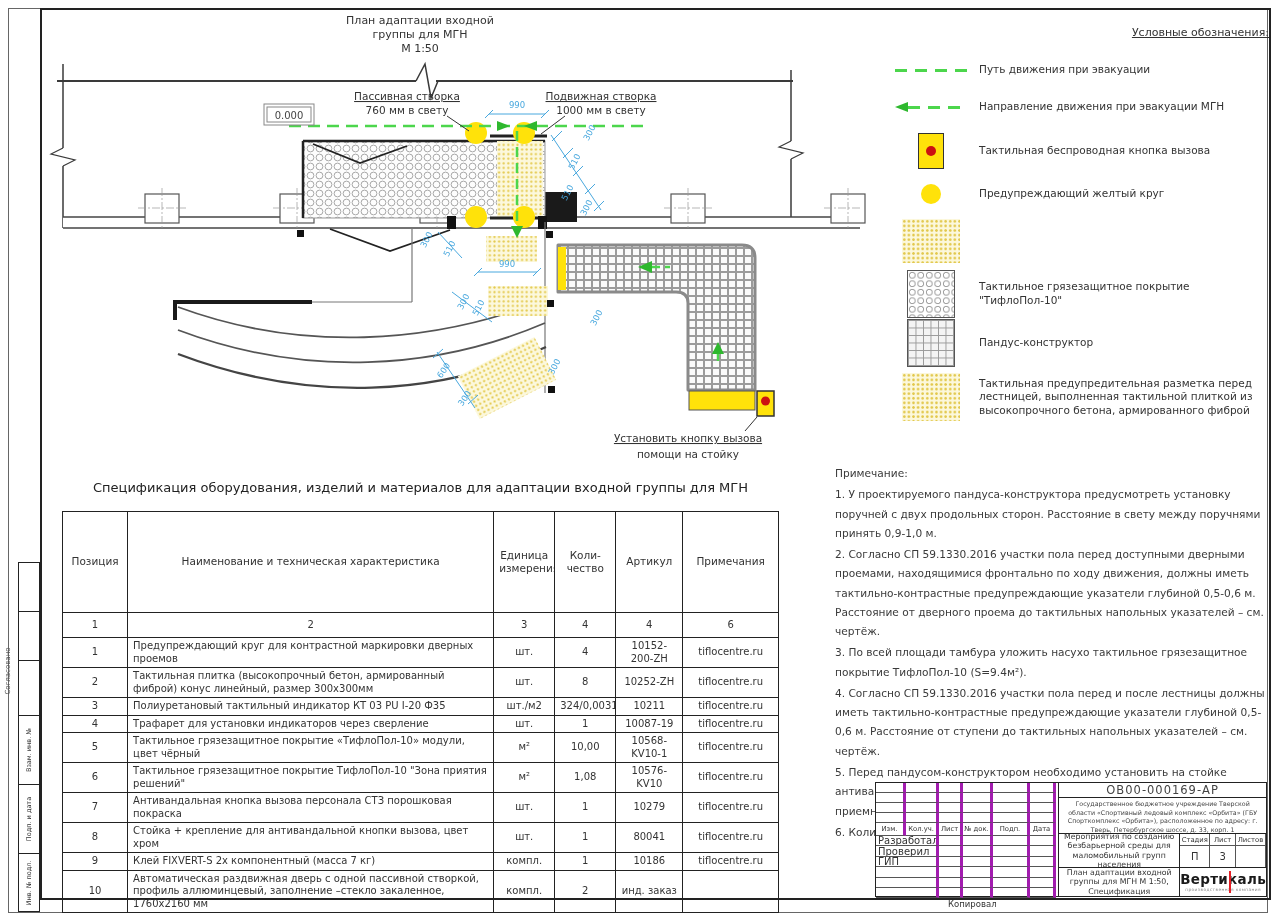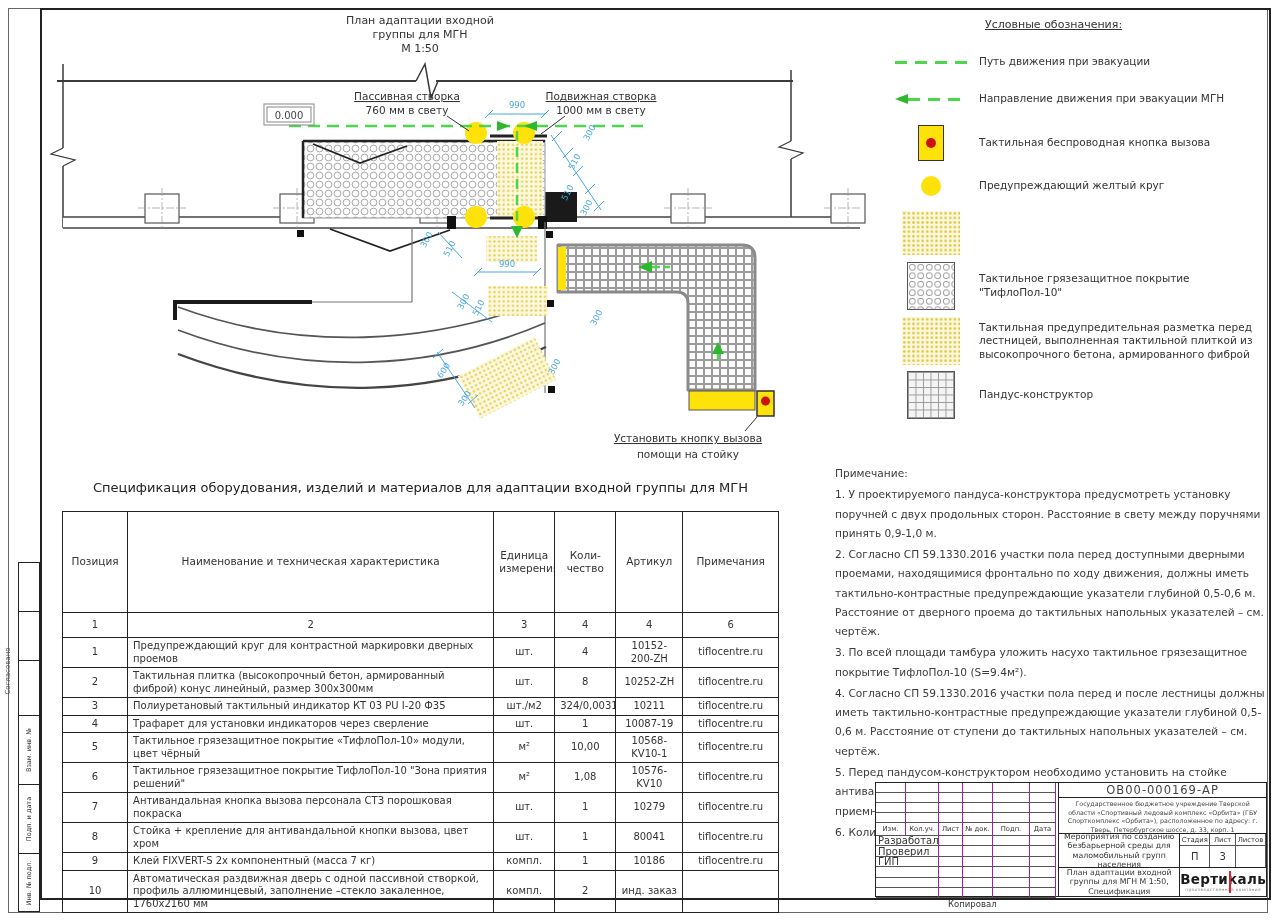--- a/index.html
+++ b/index.html
@@ -13,21 +13,21 @@
   .stamp-cell{border-bottom:1.5px solid #222;display:flex;align-items:center;justify-content:center;overflow:hidden;}
   .stamp-cell:last-child{border-bottom:none;}
   .vtext{transform:rotate(-90deg);white-space:nowrap;font-size:6.5px;color:#333;}
   .approved{left:0px;top:626px;width:16px;height:90px;display:flex;align-items:center;justify-content:center;}
   .approved .vtext{font-size:7px;color:#555;}
   
   svg.plan{left:0;top:0;width:1280px;height:920px;}
   svg text{font-family:"DejaVu Sans","Liberation Sans",sans-serif;}
   
   .legend{left:883px;top:18px;width:386px;}
-  .legend-title{margin:0 0 14px 102px;font-size:11px;color:#333;text-decoration:underline;}
+  .legend-title{margin:8px 0 14px 102px;font-size:11px;color:#333;text-decoration:underline;text-align:right;}
   .lg-row{display:flex;align-items:center;}
   .lg-sym{width:96px;display:flex;justify-content:center;flex:0 0 96px;}
   .lg-label{font-size:10.5px;line-height:1.3;color:#333;}
   .sym-dash{width:72px;height:3px;background:repeating-linear-gradient(90deg,#4cd64c 0 12px,transparent 12px 20px);}
   .sym-arrowwrap{display:flex;align-items:center;}
   .tri-left{width:0;height:0;border-top:5px solid transparent;border-bottom:5px solid transparent;border-right:13px solid #2eb82e;}
   .sym-button{width:24px;height:34px;background:#ffe20a;border:1.5px solid #333;display:flex;align-items:center;justify-content:center;}
   .sym-button .dot{width:10px;height:10px;border-radius:50%;background:#cc1111;}
   .sym-circle{width:20px;height:20px;border-radius:50%;background:#ffe20a;}
   .sym-dots{width:58px;height:44px;background-color:#fcf8dc;background-image:radial-gradient(circle,#e2c84d 1.1px,transparent 1.45px);background-size:4.6px 4.6px;}
@@ -41,21 +41,21 @@
   .spec{left:62px;top:480px;width:717px;}
   .spec-title{text-align:center;font-size:13px;color:#222;margin:0 0 16px 0;}
   table.spec-t{border-collapse:collapse;width:100%;table-layout:fixed;}
   table.spec-t td{border:1.5px solid #222;font-size:10px;color:#333;padding:2px 5px;text-align:center;vertical-align:middle;line-height:1.25;overflow:hidden;}
   table.spec-t tr.hdr td{height:96px;font-size:10.5px;}
   table.spec-t tr.num td{height:20px;}
   table.spec-t td.nm{text-align:left;margin-left:44px;}
   
   .tblock{left:875px;top:782px;width:392px;height:115px;border:1.5px solid #222;box-sizing:border-box;display:flex;background:#fff;}
   .tb-left{width:183px;border-right:1.5px solid #222;display:grid;grid-template-columns:30px 33px 24px 30px 37px 26px;grid-template-rows:10px 10px 10px 10px 13px 10.4px 10.4px 10.4px 10.4px 10.4px 10.4px;}
-  .tb-left i{border-right:1px solid #a21caf;border-bottom:1px solid #555;font-style:normal;font-size:6.8px;color:#333;display:flex;align-items:center;justify-content:center;overflow:hidden;}
+  .tb-left i{border-right:3px solid #a21caf;border-bottom:1px solid #555;font-style:normal;font-size:6.8px;color:#333;display:flex;align-items:center;justify-content:center;overflow:hidden;}
   .tb-left i.role{justify-content:flex-start;padding-left:2px;font-size:10px;grid-column:span 2;}
   .tb-right{flex:1;display:flex;flex-direction:column;}
   .tb-doc{height:20px;border-bottom:1.5px solid #222;display:flex;align-items:center;justify-content:center;font-size:11.5px;letter-spacing:1px;color:#444;}
   .tb-org{height:36px;border-bottom:1.5px solid #222;font-size:6.3px;line-height:1.35;color:#444;text-align:center;padding:2px 3px;box-sizing:border-box;}
   .tb-mid{height:33px;border-bottom:1.5px solid #222;display:flex;}
   .tb-proj{width:121px;border-right:1.5px solid #222;font-size:7.8px;line-height:1.2;text-align:center;display:flex;align-items:center;justify-content:center;padding:0 2px;box-sizing:border-box;}
   .tb-stage{flex:1;display:grid;grid-template-columns:1fr 0.85fr 1fr;grid-template-rows:12px 1fr;}
   .tb-stage i{font-style:normal;border-right:1px solid #555;border-bottom:1px solid #555;font-size:6.8px;display:flex;align-items:center;justify-content:center;}
   .tb-stage i.val{font-size:10px;border-bottom:none;}
   .tb-bot{flex:1;display:flex;}
@@ -296,31 +296,31 @@
     <div class="lg-sym">
         <div class="sym-dots"></div>
       </div>
   </div>
   <div class="lg-row" style="height:50px">
     <div class="lg-sym">
         <div class="sym-hex"></div>
       </div>
     <div class="lg-label">Тактильное грязезащитное покрытие "ТифлоПол-10"</div>
   </div>
+  <div class="lg-row" style="height:48px">
+    <div class="lg-sym">
+        <div class="sym-grid"></div>
+      </div>
+    <div class="lg-label">Пандус-конструктор</div>
+  </div>
   <div class="lg-row" style="height:60px">
     <div class="lg-sym">
         <div class="sym-dots tall"></div>
       </div>
     <div class="lg-label">Тактильная предупредительная разметка перед лестницей, выполненная тактильной плиткой из высокопрочного бетона, армированного фиброй</div>
-  </div>
-  <div class="lg-row" style="height:48px">
-    <div class="lg-sym">
-        <div class="sym-grid"></div>
-      </div>
-    <div class="lg-label">Пандус-конструктор</div>
   </div>
 </div>
 
 <div class="abs notes">
   <p>Примечание:</p>
   <p>1. У проектируемого пандуса-конструктора предусмотреть установку поручней с двух продольных сторон. Расстояние в свету между поручнями принять 0,9-1,0 м.</p>
   <p>2. Согласно СП 59.1330.2016 участки пола перед доступными дверными проемами, находящимися фронтально по ходу движения, должны иметь тактильно-контрастные предупреждающие указатели глубиной 0,5-0,6 м. Расстояние от дверного проема до тактильных напольных указателей – см. чертёж.</p>
   <p>3. По всей площади тамбура уложить насухо тактильное грязезащитное покрытие ТифлоПол-10 (S=9.4м²).</p>
   <p>4. Согласно СП 59.1330.2016 участки пола перед и после лестницы должны иметь тактильно-контрастные предупреждающие указатели глубиной 0,5-0,6 м. Расстояние от ступени до тактильных напольных указателей – см. чертёж.</p>
   <p>5. Перед пандусом-конструктором необходимо установить на стойке антивандальную кнопку вызова помощи, которая передает сигнал через приемник сигналов ПС-1099 на пункт охраны.</p>

